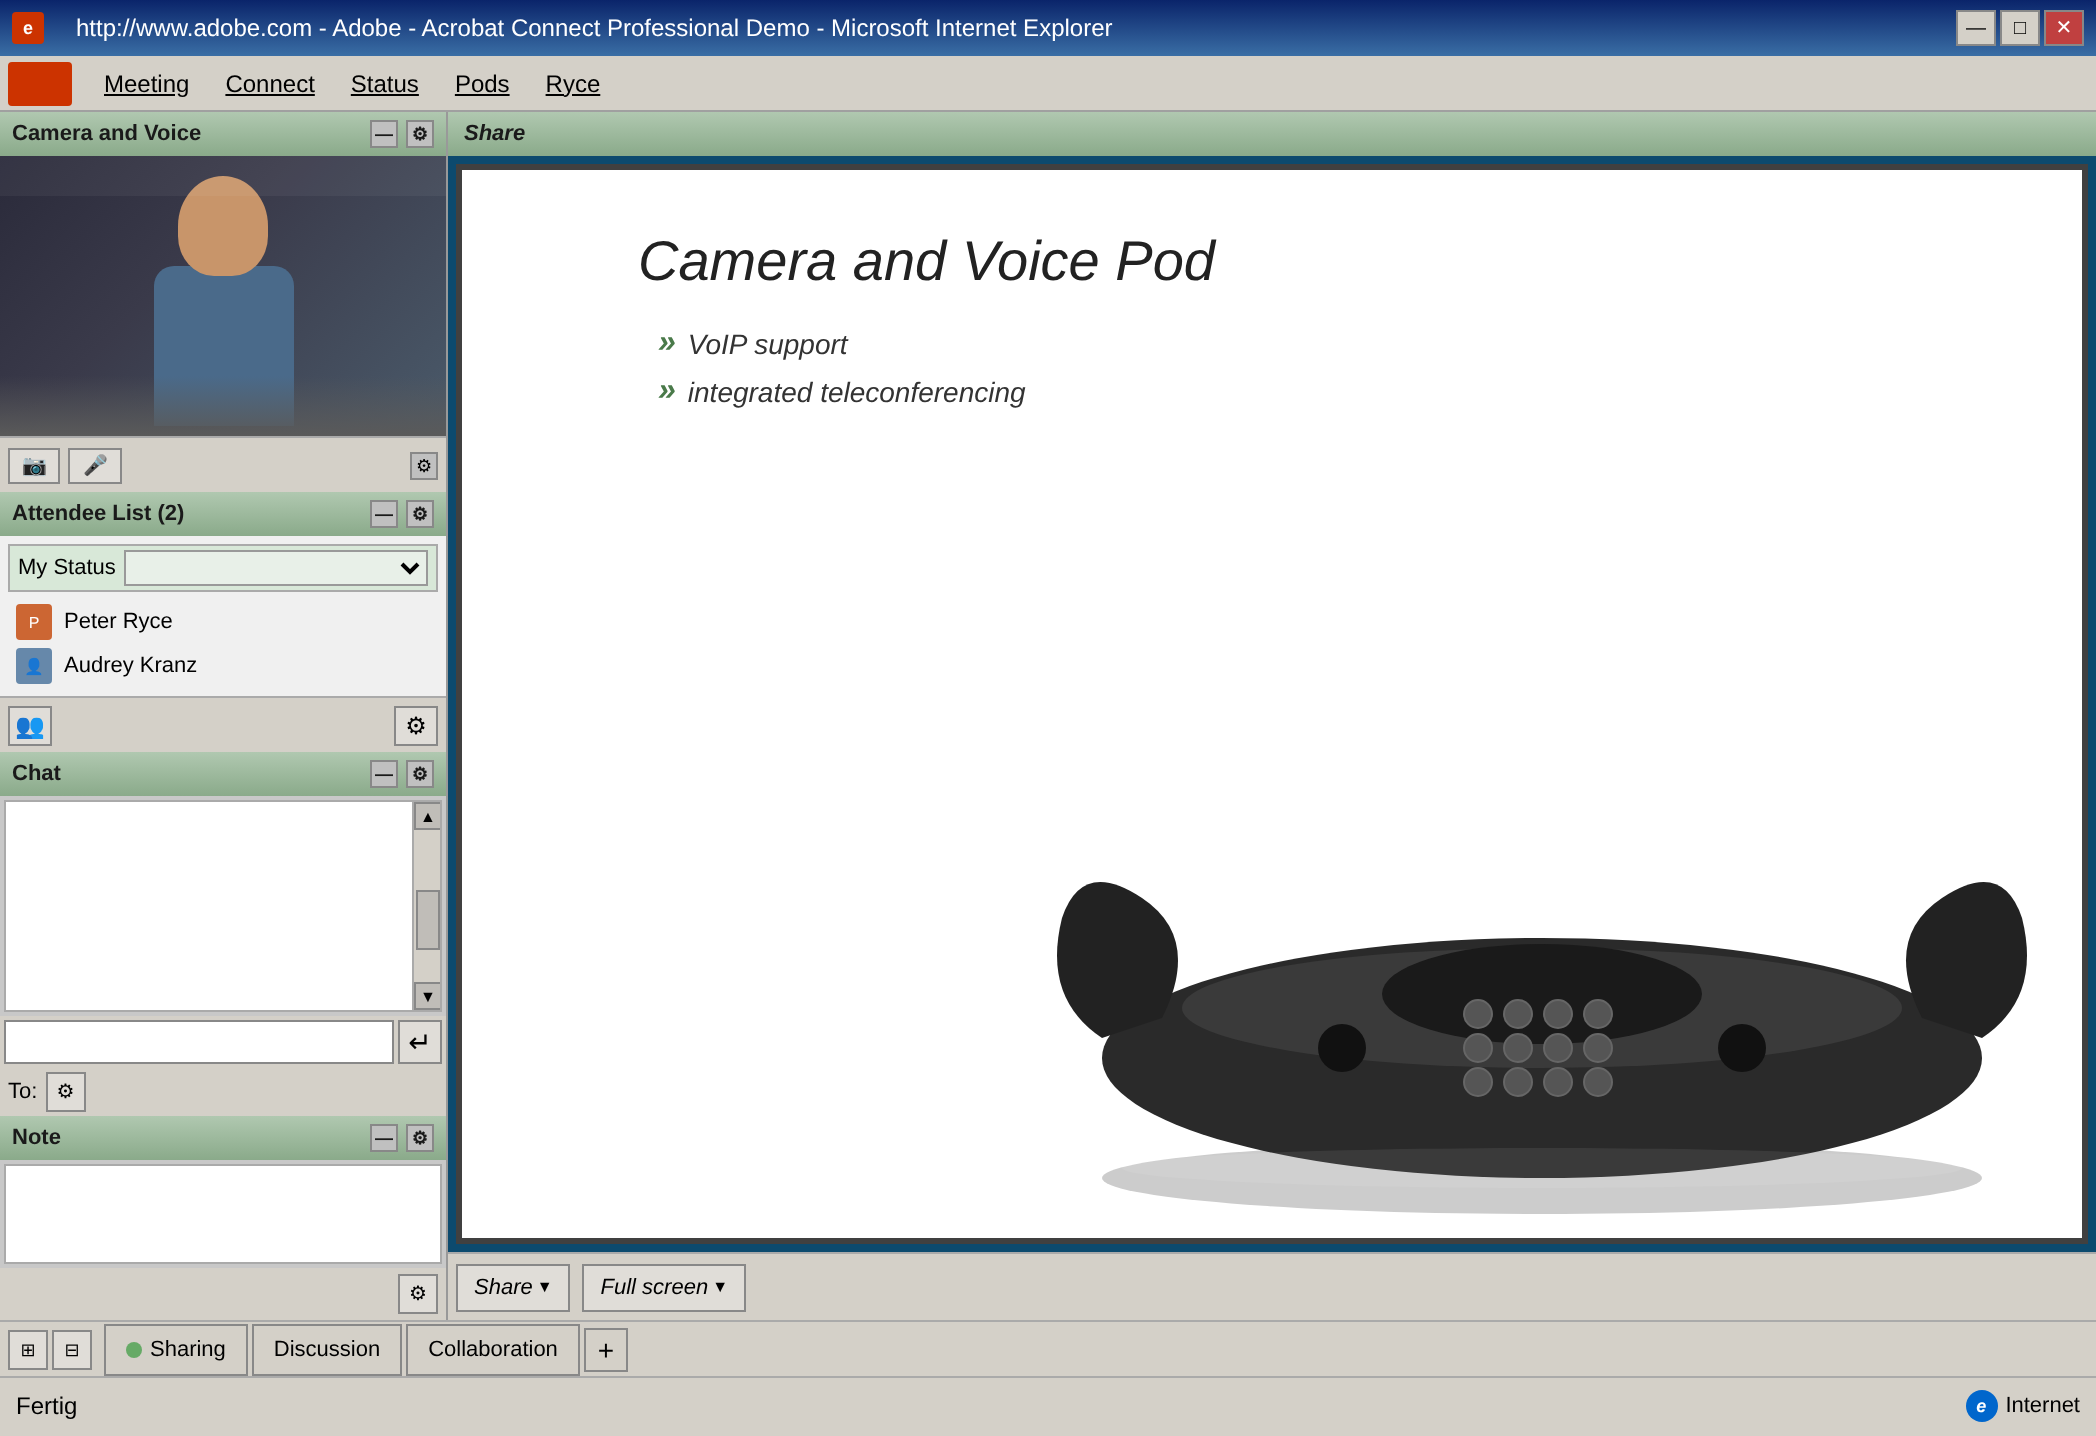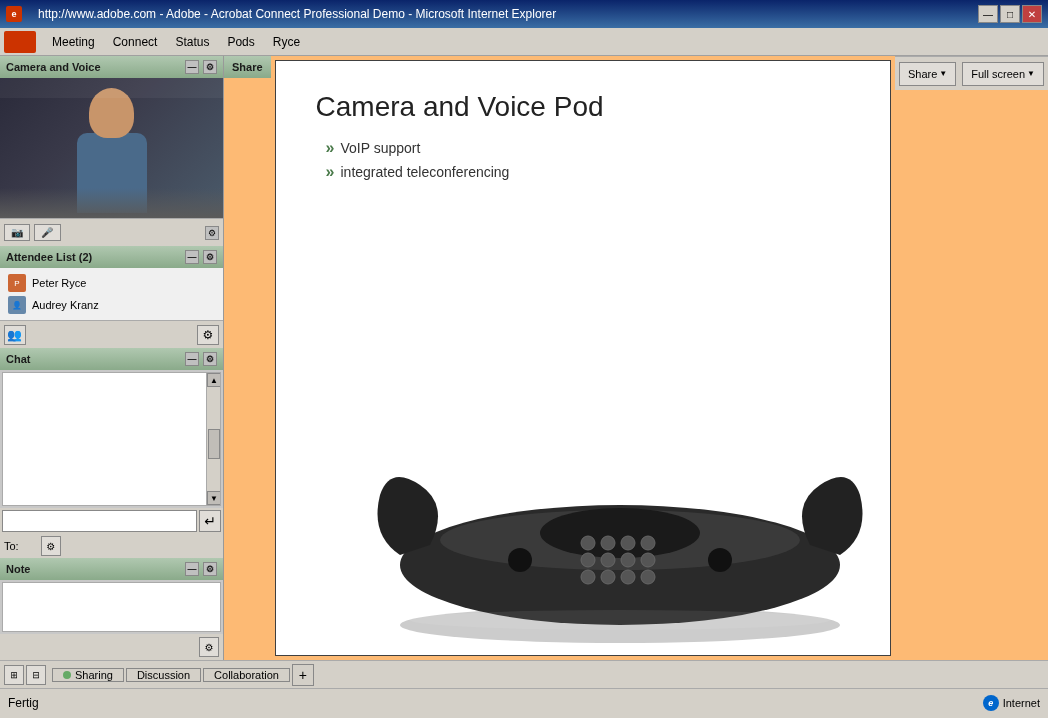--- a/index.html
+++ b/index.html
@@ -37,20 +37,21 @@
       align-items: center;
       border-bottom: 1px solid #a0a0a0;
       padding: 0 4px;
       gap: 2px;
     }
     .menu-logo { width: 32px; height: 22px; background: #cc3300; border-radius: 2px; margin-right: 6px; }
     .menu-item {
       padding: 2px 8px;
       font-size: 12px;
       cursor: pointer;
+      text-decoration: underline;
     }
 
     
     .main-area {
       display: flex;
       height: calc(718px - 28px - 28px - 30px - 28px);
       
     }
 
     
@@ -200,21 +201,21 @@
     .chat-input {
       flex: 1;
       height: 22px;
       border: 1px solid #888;
       font-size: 11px;
       padding: 0 4px;
       background: white;
     }
     .chat-send-btn { width: 22px; height: 22px; background: #e0ddd8; border: 1px solid #888; cursor: pointer; display: flex; align-items: center; justify-content: center; font-size: 14px; }
     .chat-to-row {
-      display: flex; align-items: center; gap: 22px;
+      display: flex; align-items: center; gap: 4px;
       padding: 2px 4px;
       background: #d4d0c8;
       flex-shrink: 0;
     }
     .to-label { font-size: 11px; }
     .to-select { height: 20px; font-size: 11px; border: 1px solid #888; flex: 1; background: white; }
     .to-settings-btn { width: 20px; height: 20px; background: #e0ddd8; border: 1px solid #888; cursor: pointer; display: flex; align-items: center; justify-content: center; font-size: 10px; }
 
     
     .note-pod { flex-shrink: 0; }
@@ -228,43 +229,45 @@
       height: 26px;
       background: #d4d0c8;
       display: flex; align-items: center; justify-content: flex-end;
       padding: 0 4px;
     }
 
     
     .share-area {
       flex: 1;
       display: flex;
-      flex-direction: row;
-      background: #fdba74;
+      flex-direction: column;
+      background: #0c4a6e;
+      font-style: italic;
     }
     .share-header {
       height: 22px;
       background: linear-gradient(to bottom, #b0c8b0, #8aaa8a);
       display: flex;
       align-items: center;
       padding: 0 8px;
       font-size: 11px;
       font-weight: bold;
       color: #1a1a1a;
       flex-shrink: 0;
     }
     .share-content {
       flex: 1;
       background: white;
       margin: 4px;
-      border: 1px solid #404040;
+      border: 3px solid #404040;
       display: flex;
       flex-direction: column;
       overflow: hidden;
       position: relative;
+      padding-left: 48px;
     }
     .slide-content {
       flex: 1;
       padding: 30px 40px;
       position: relative;
     }
     .slide-title {
       font-size: 28px;
       color: #222;
       margin-bottom: 16px;
@@ -319,21 +322,21 @@
     .status-bar {
       height: 28px;
       background: #d4d0c8;
       display: flex;
       align-items: center;
       padding: 0 4px;
       border-top: 1px solid #aaa;
       gap: 2px;
     }
     .layout-tab {
-      height: 14px;
+      height: 26px;
       padding: 0 10px;
       background: #d4d0c8;
       border: 1px solid #888;
       font-size: 11px;
       cursor: pointer;
       display: flex;
       align-items: center;
       gap: 4px;
     }
     .tab-dot { width: 8px; height: 8px; background: #66aa66; border-radius: 50%; }
@@ -424,20 +427,24 @@
 
     <div class="attendee-pod">
       <div class="pod-header">
         <span>Attendee List (2)</span>
         <div class="pod-header-controls">
           <div class="pod-ctrl-btn">—</div>
           <div class="pod-ctrl-btn">⚙</div>
         </div>
       </div>
       <div class="attendee-body">
+        <div class="my-status-row">
+          <span style="font-size:11px;">My Status</span>
+          <select class="status-dropdown"></select>
+        </div>
         <div class="attendee-item">
           <div class="attendee-avatar">P</div>
           <span>Peter Ryce</span>
         </div>
         <div class="attendee-item">
           <div class="attendee-icon">👤</div>
           <span>Audrey Kranz</span>
         </div>
       </div>
       <div class="attendee-footer">

